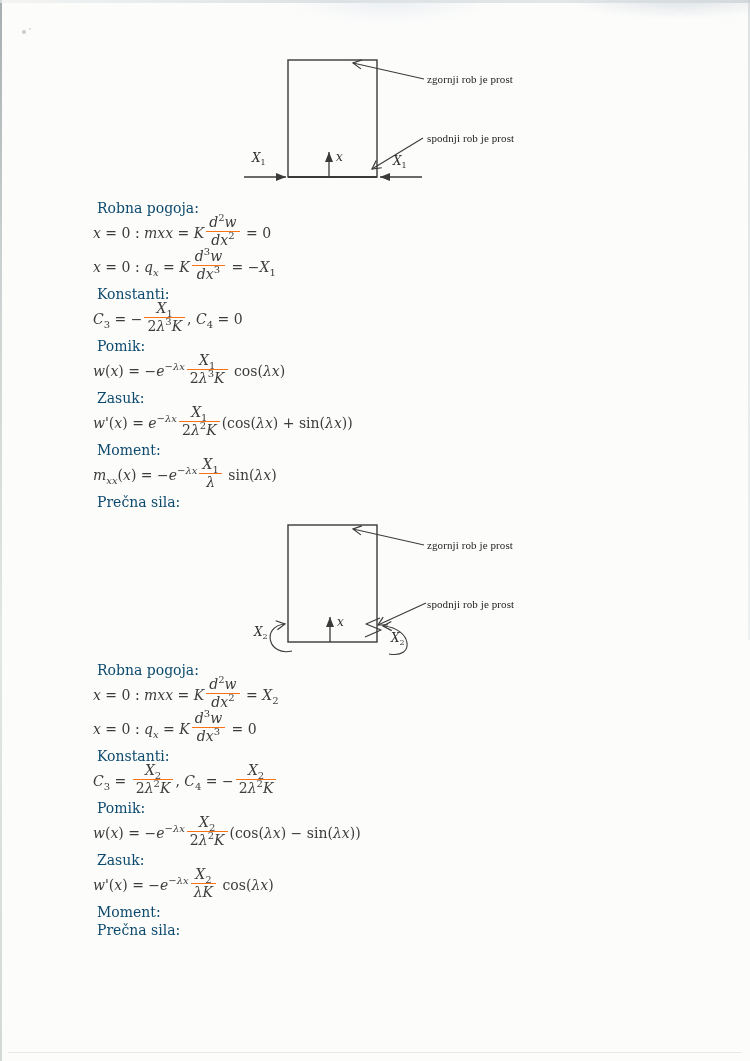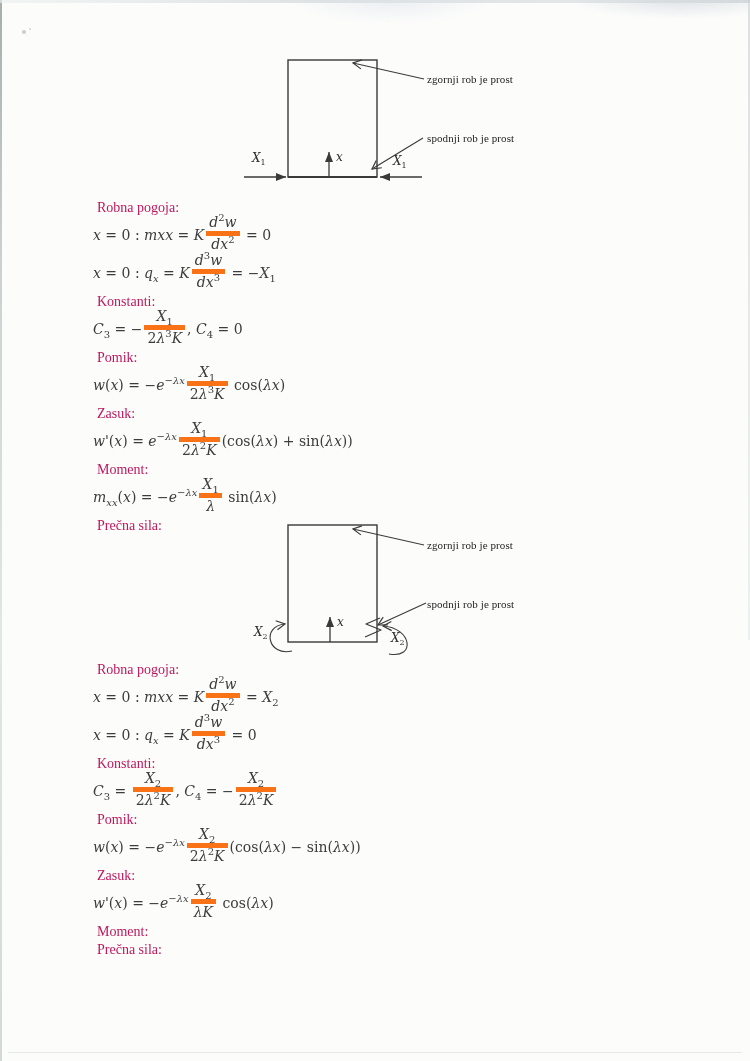--- a/index.html
+++ b/index.html
@@ -35,27 +35,27 @@
     font-size:11px; color:#232323; white-space:nowrap; letter-spacing:.1px;
   }
   .dmath {
     position:absolute; font-size:12px; font-style:normal; color:#2e2e2e; white-space:nowrap;
   }
   .dmath i, .eq i { font-style:italic; }
   .dmath sub { font-size:8px; line-height:0; }
 
   
   .formulas { position:absolute; left:89px; width:560px; }
-  .lbl { margin:2px 0 1px; padding-left:8px; font-size:14px; line-height:16px; color:#be185d;font-family:Liberation Serif, serif; }
+  .lbl { margin:2px 0 1px; padding-left:8px; font-size:14px; line-height:16px; color:#0c4a6e; }
   .eq  { margin:1px 4px; font-size:14px; line-height:20px; color:#3c3c3c; white-space:nowrap; }
   .eq sup { font-size:10px; line-height:0; }
   .eq sub { font-size:10px; line-height:0; }
   .frac { display:inline-block; vertical-align:middle; text-align:center;
           margin:0 2px; transform:translateY(-2px); }
-  .fnum { display:block; line-height:15px; padding:0 3px 1px; border-bottom:5px solid #f97316; }
+  .fnum { display:block; line-height:15px; padding:0 3px 1px; border-bottom:1px solid #f97316; }
   .fden { display:block; line-height:15px; padding:1px 3px 0; }
   .rm, .rm i { font-style:normal;text-align:center; }
 </style>
 </head>
 <body>
 
 <div class="page">
 
   <div class="art edge-left"></div>
   <div class="art edge-top"></div>

